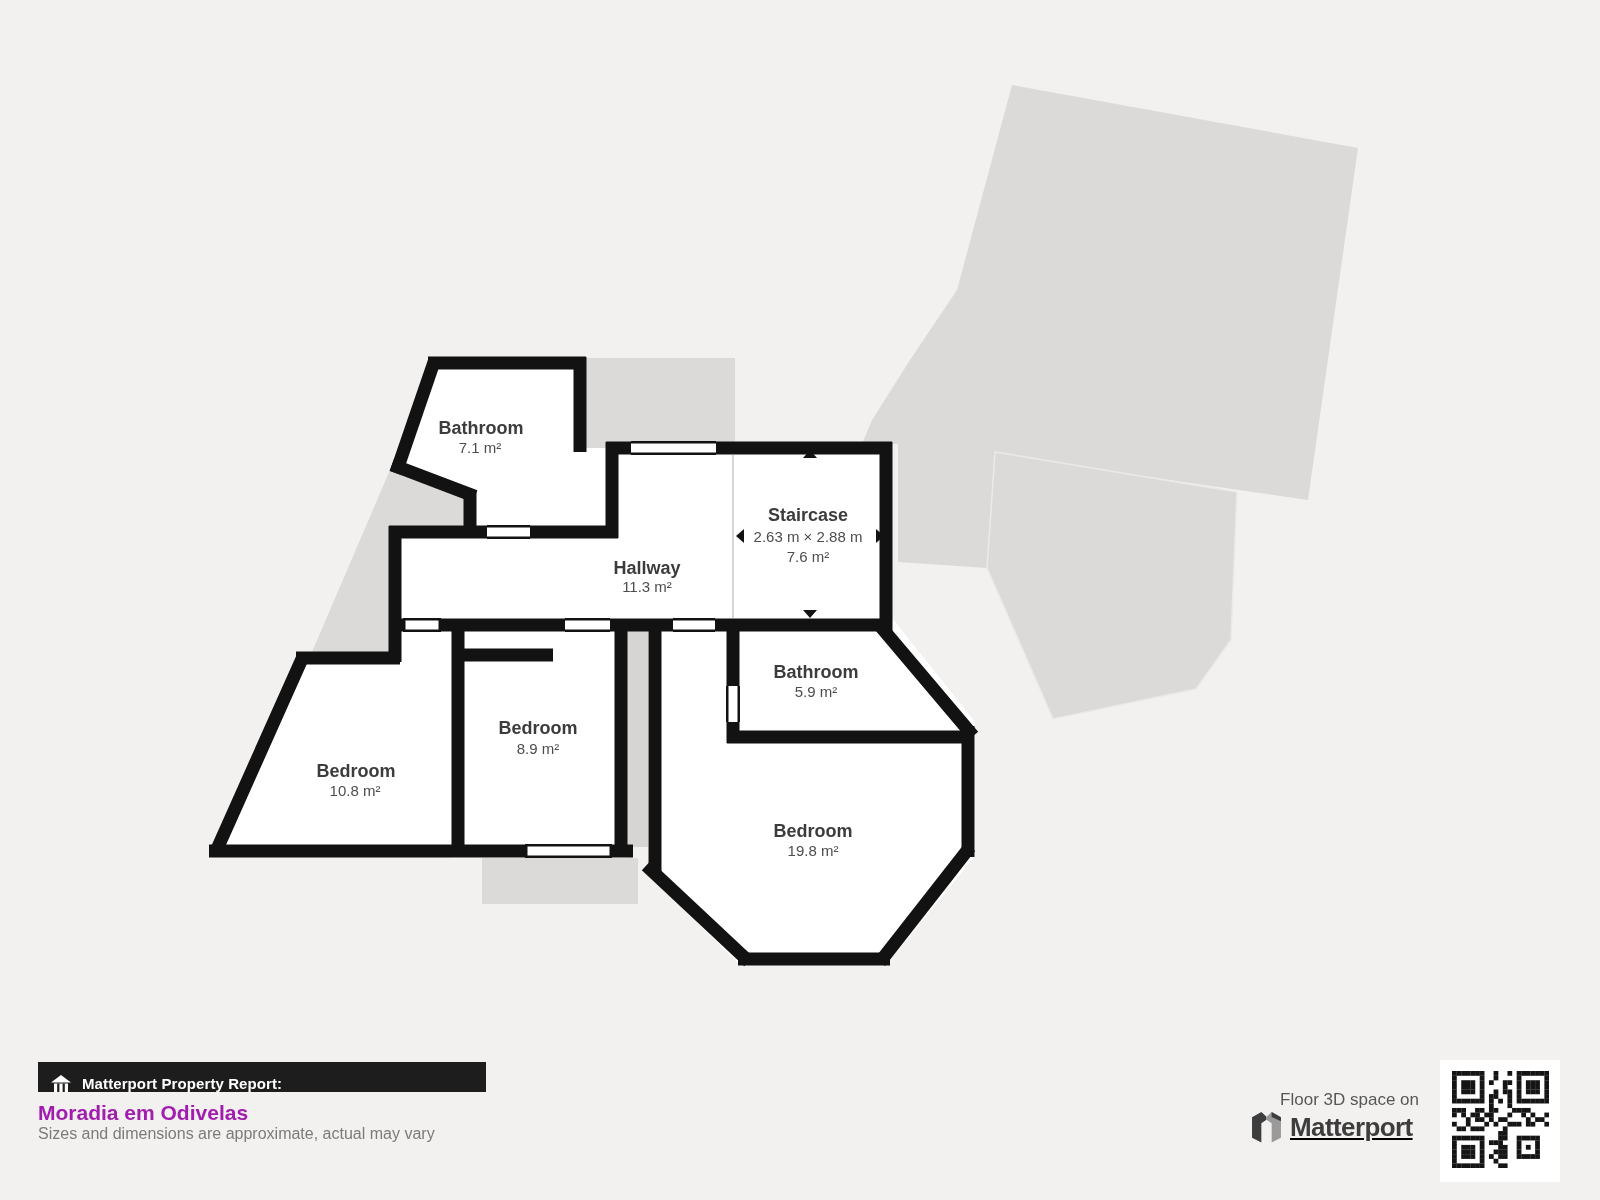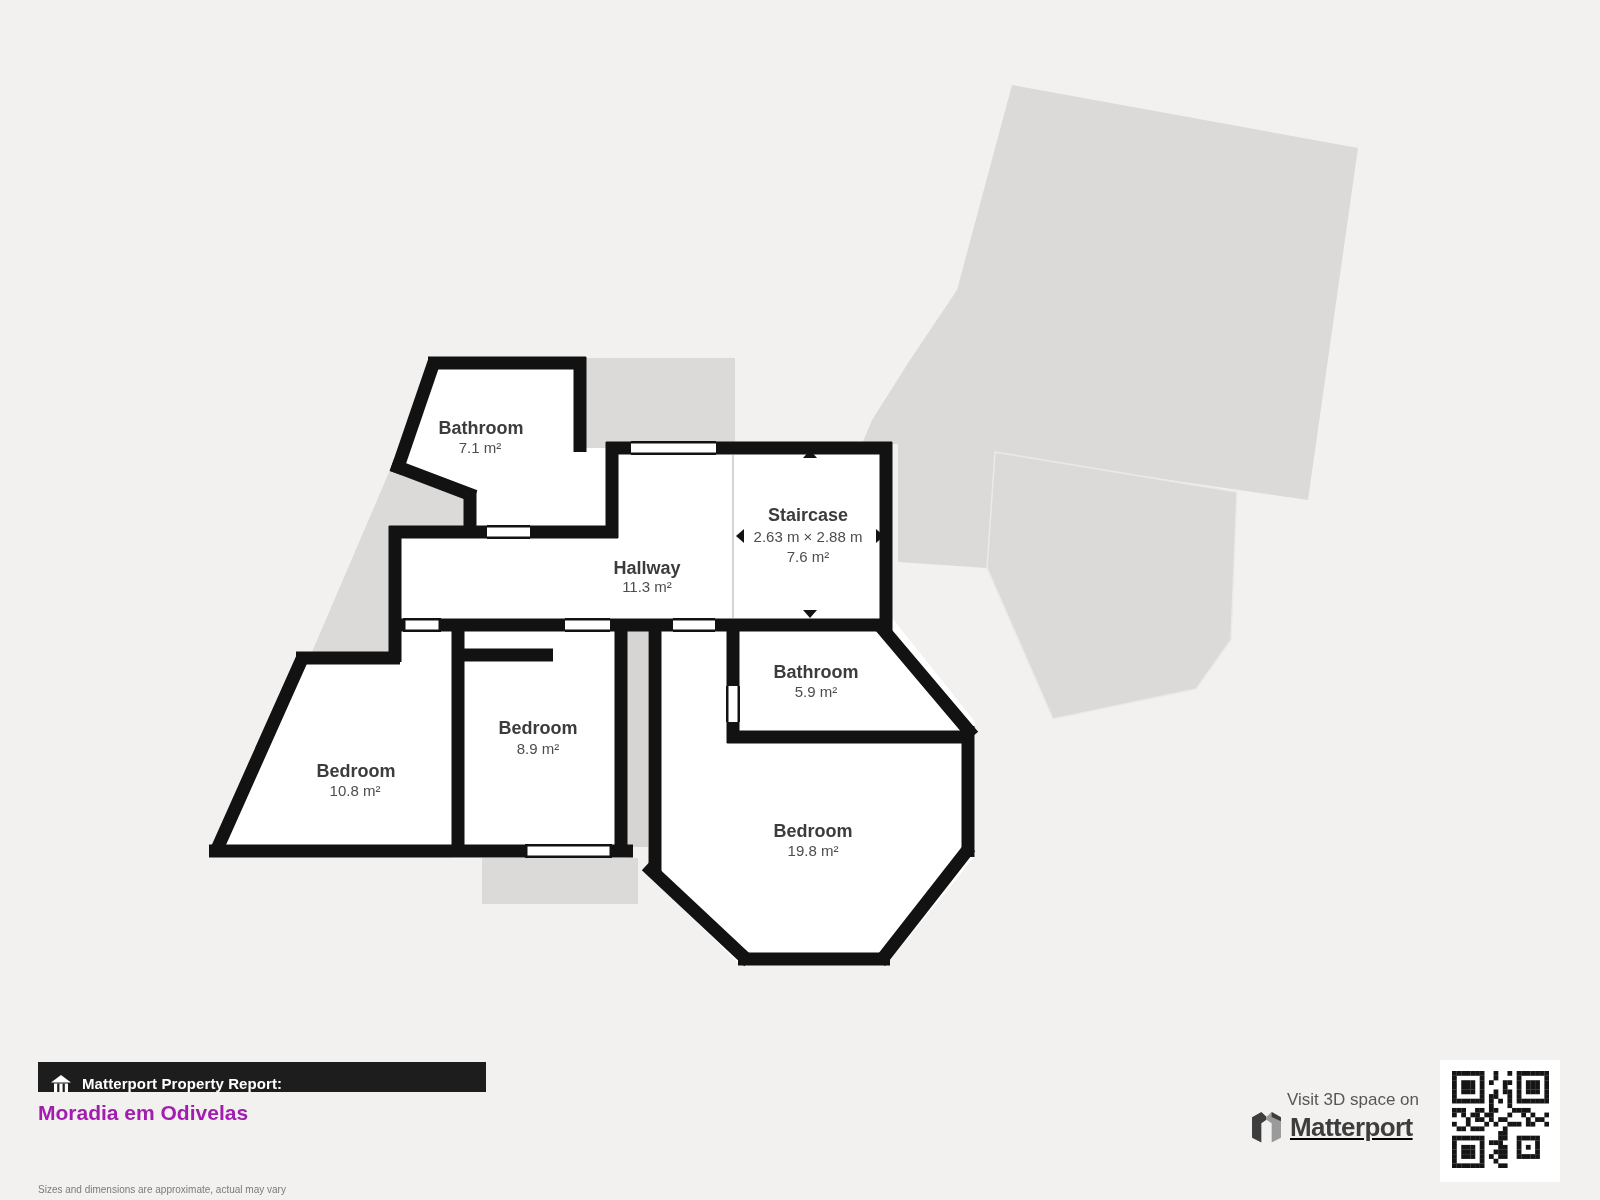--- a/index.html
+++ b/index.html
@@ -9,21 +9,21 @@
   
   .report-bar{position:absolute;left:38px;top:1062px;width:448px;height:30px;background:#1d1d1d;
               display:flex;align-items:flex-end;}
   .report-bar .house{margin-left:13px;display:block;}
   .report-bar .bar-label{color:#ffffff;font-size:15px;font-weight:bold;margin-left:11px;letter-spacing:0.1px;}
   .prop-title{position:absolute;left:38px;top:1101px;font-size:21px;font-weight:bold;color:#a21caf;}
   .info-line{position:absolute;left:38px;top:1135px;display:flex;align-items:center;font-size:16px;color:#2f2f2f;}
   .info-line .lbl{font-weight:bold;color:#3a3a3a;}
   .info-line .val{color:#6d6d6d;margin-left:7px;}
   .info-line .divider{width:2px;height:25px;background:#3c3c3c;margin:0 13px;}
-  .disclaimer{position:absolute;left:38px;top:1184px;font-size:10px;color:#7b7b7b;}
+  .disclaimer{position:absolute;left:38px;top:1125px;font-size:16px;color:#7b7b7b;}
   
   .visit-text{position:absolute;right:181px;top:1090px;font-size:17px;color:#575757;}
   .logo-row{position:absolute;left:1252px;top:1112px;display:flex;align-items:center;text-decoration:underline;}
   .logo-row .wordmark{font-size:26px;font-weight:bold;color:#3d3d3d;letter-spacing:-0.6px;margin-left:9px;}
   .qr-panel{position:absolute;left:1440px;top:1060px;width:120px;height:122px;background:#ffffff;}
   .qr-box{position:absolute;left:12px;top:11px;width:97px;height:97px;}
   
   text.rname{font-family:"Liberation Sans",sans-serif;font-size:18px;font-weight:bold;fill:#3c3c3c;text-anchor:middle;}
   text.rval{font-family:"Liberation Sans",sans-serif;font-size:15px;fill:#4d4d4d;text-anchor:middle;}
 </style>
@@ -171,21 +171,21 @@
       <rect x="11.6" y="8.5" width="2.2" height="8.5" fill="#1d1d1d"></rect>
     </svg>
     <span class="bar-label">Matterport Property Report:</span>
   </div>
 
   <div class="prop-title">Moradia em Odivelas</div>
 
 
   <div class="disclaimer">Sizes and dimensions are approximate, actual may vary</div>
 
-  <div class="visit-text">Visit 3D space on</div>
+  <div class="visit-text">Floor 3D space on</div>
 
   <div class="logo-row">
     <svg width="29" height="31" viewBox="0 0 28 30">
       <polygon points="0,5 9,0 14,4.5 14,7.5 9,11 9,29.5 0,25" fill="#3d3d3d"></polygon>
       <polygon points="14,4.5 19,0 28,5 28,25 19,29.5 19,11 14,7.5" fill="#9a9a9a"></polygon>
       <polygon points="19,0 28,5 28,9 19,4.8" fill="#3d3d3d"></polygon>
     </svg>
     <span class="wordmark">Matterport</span>
   </div>
 

